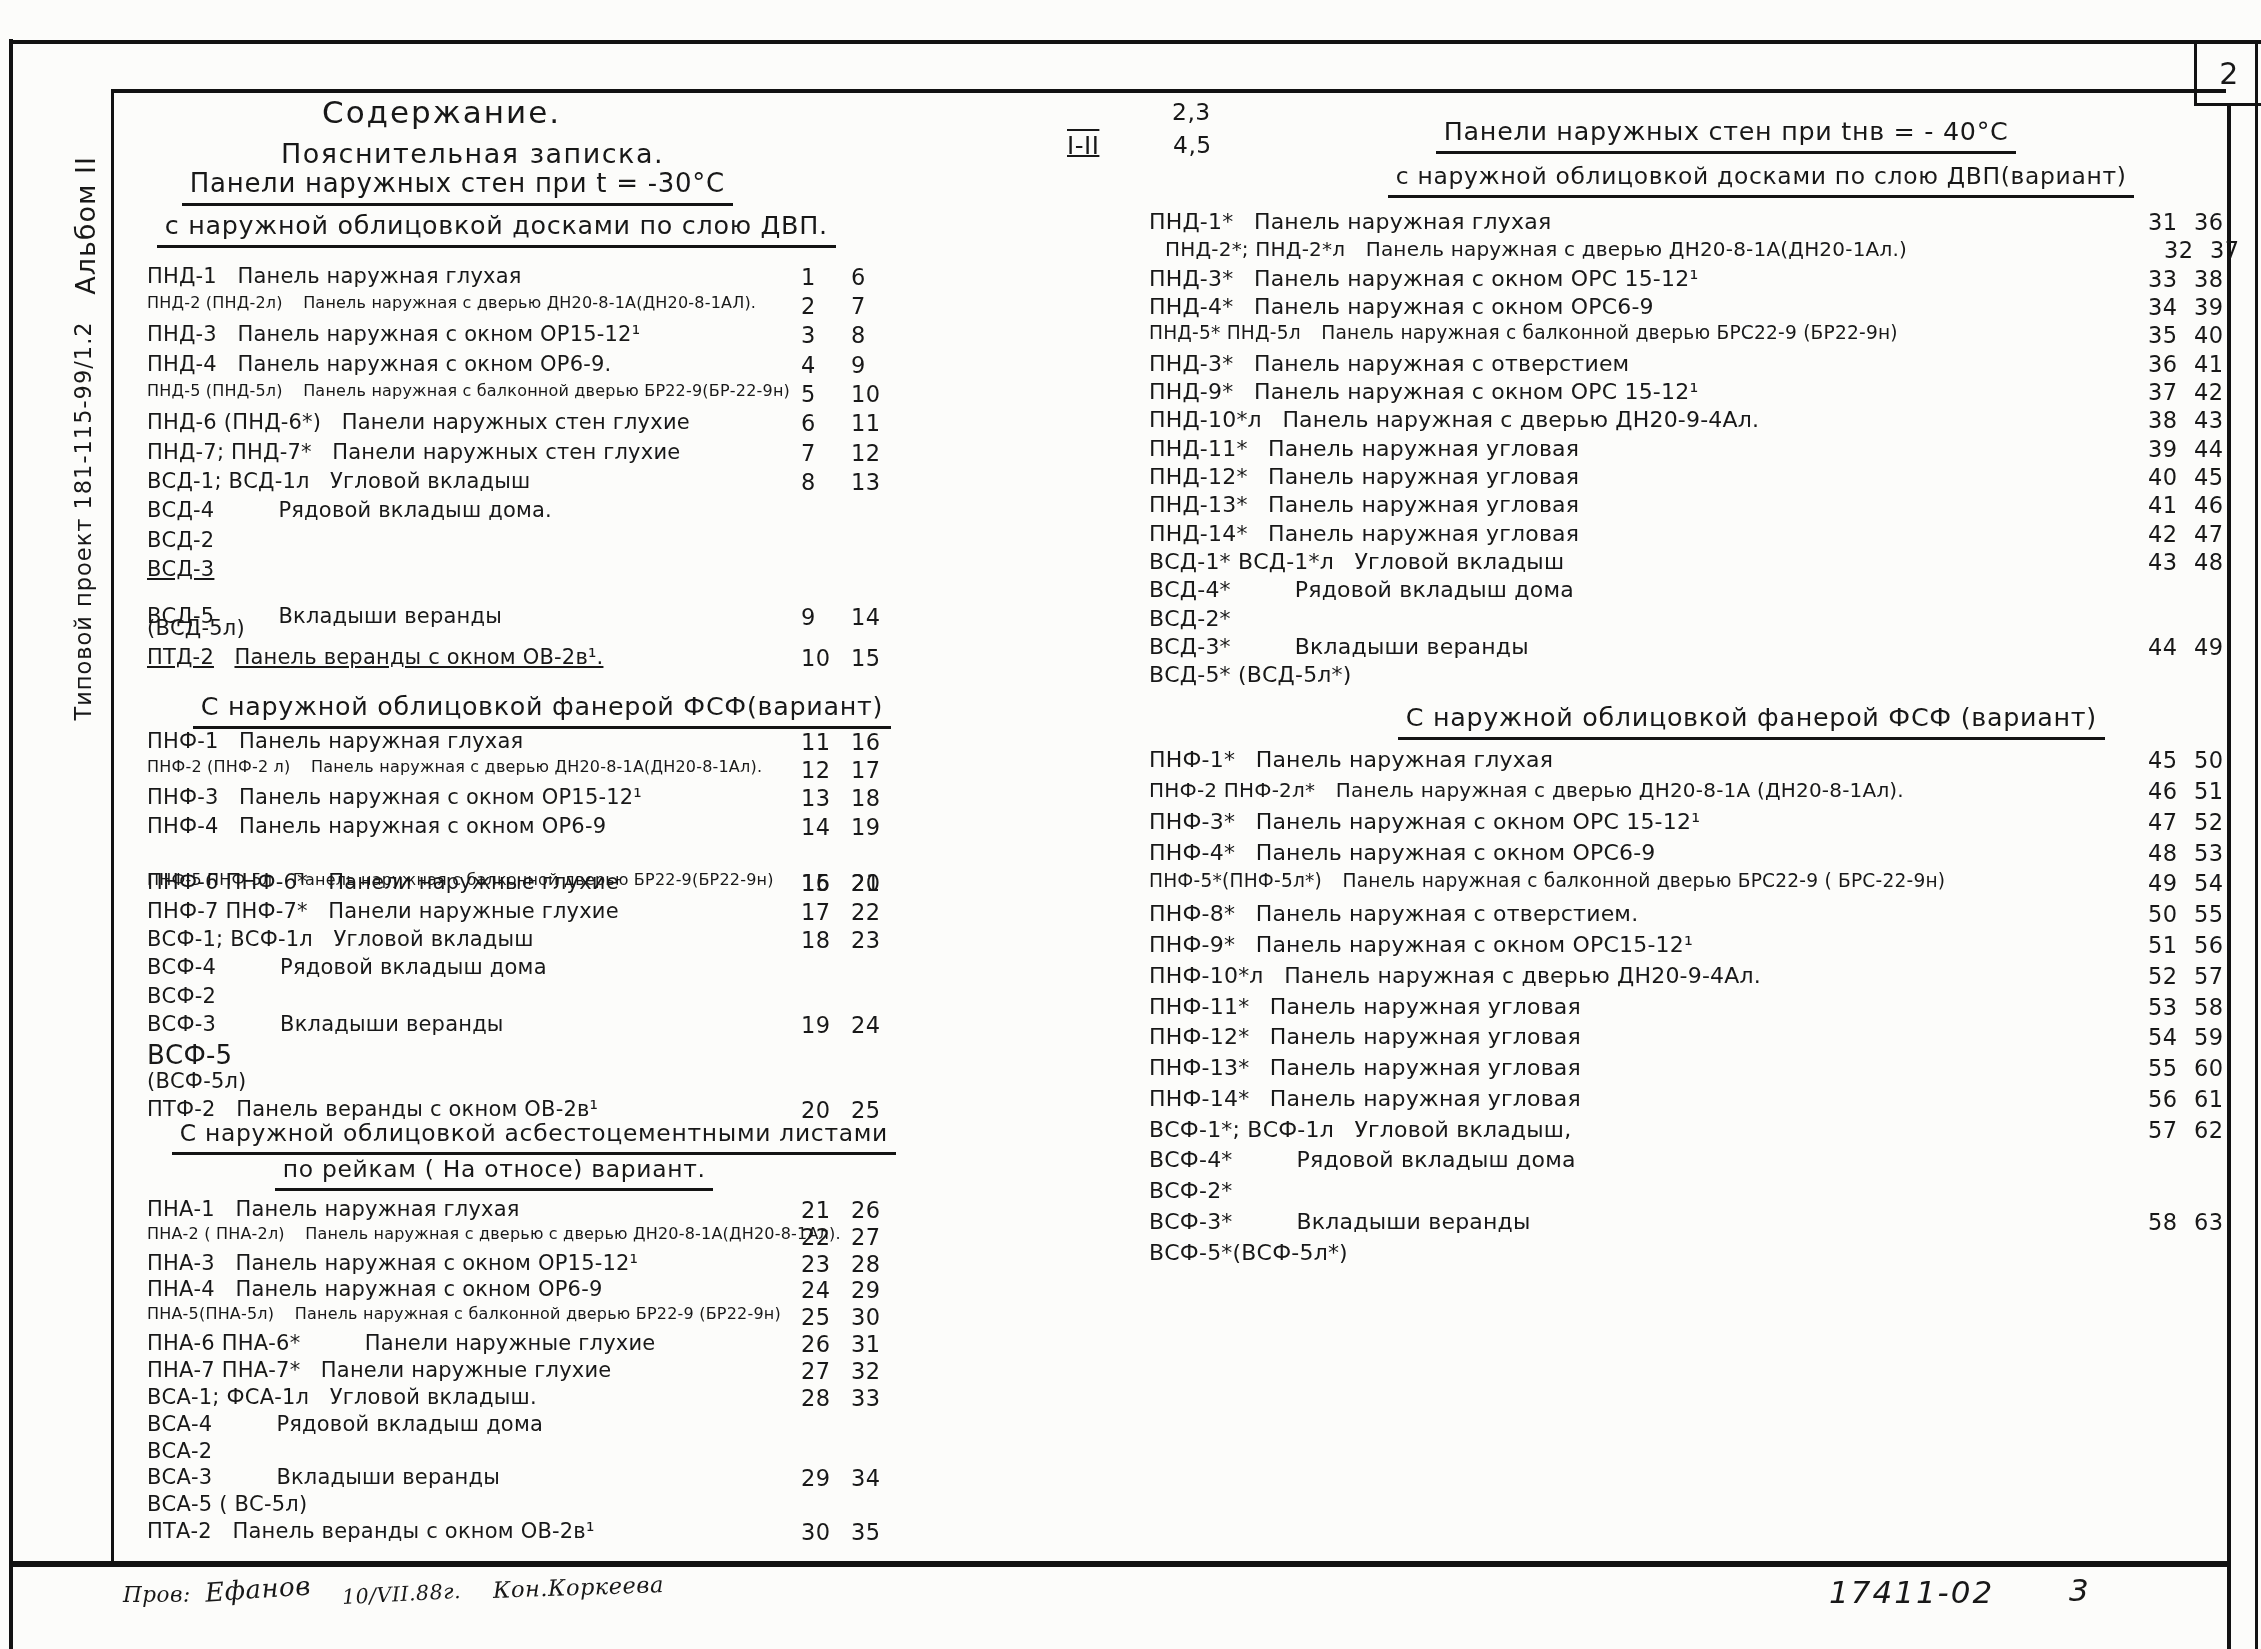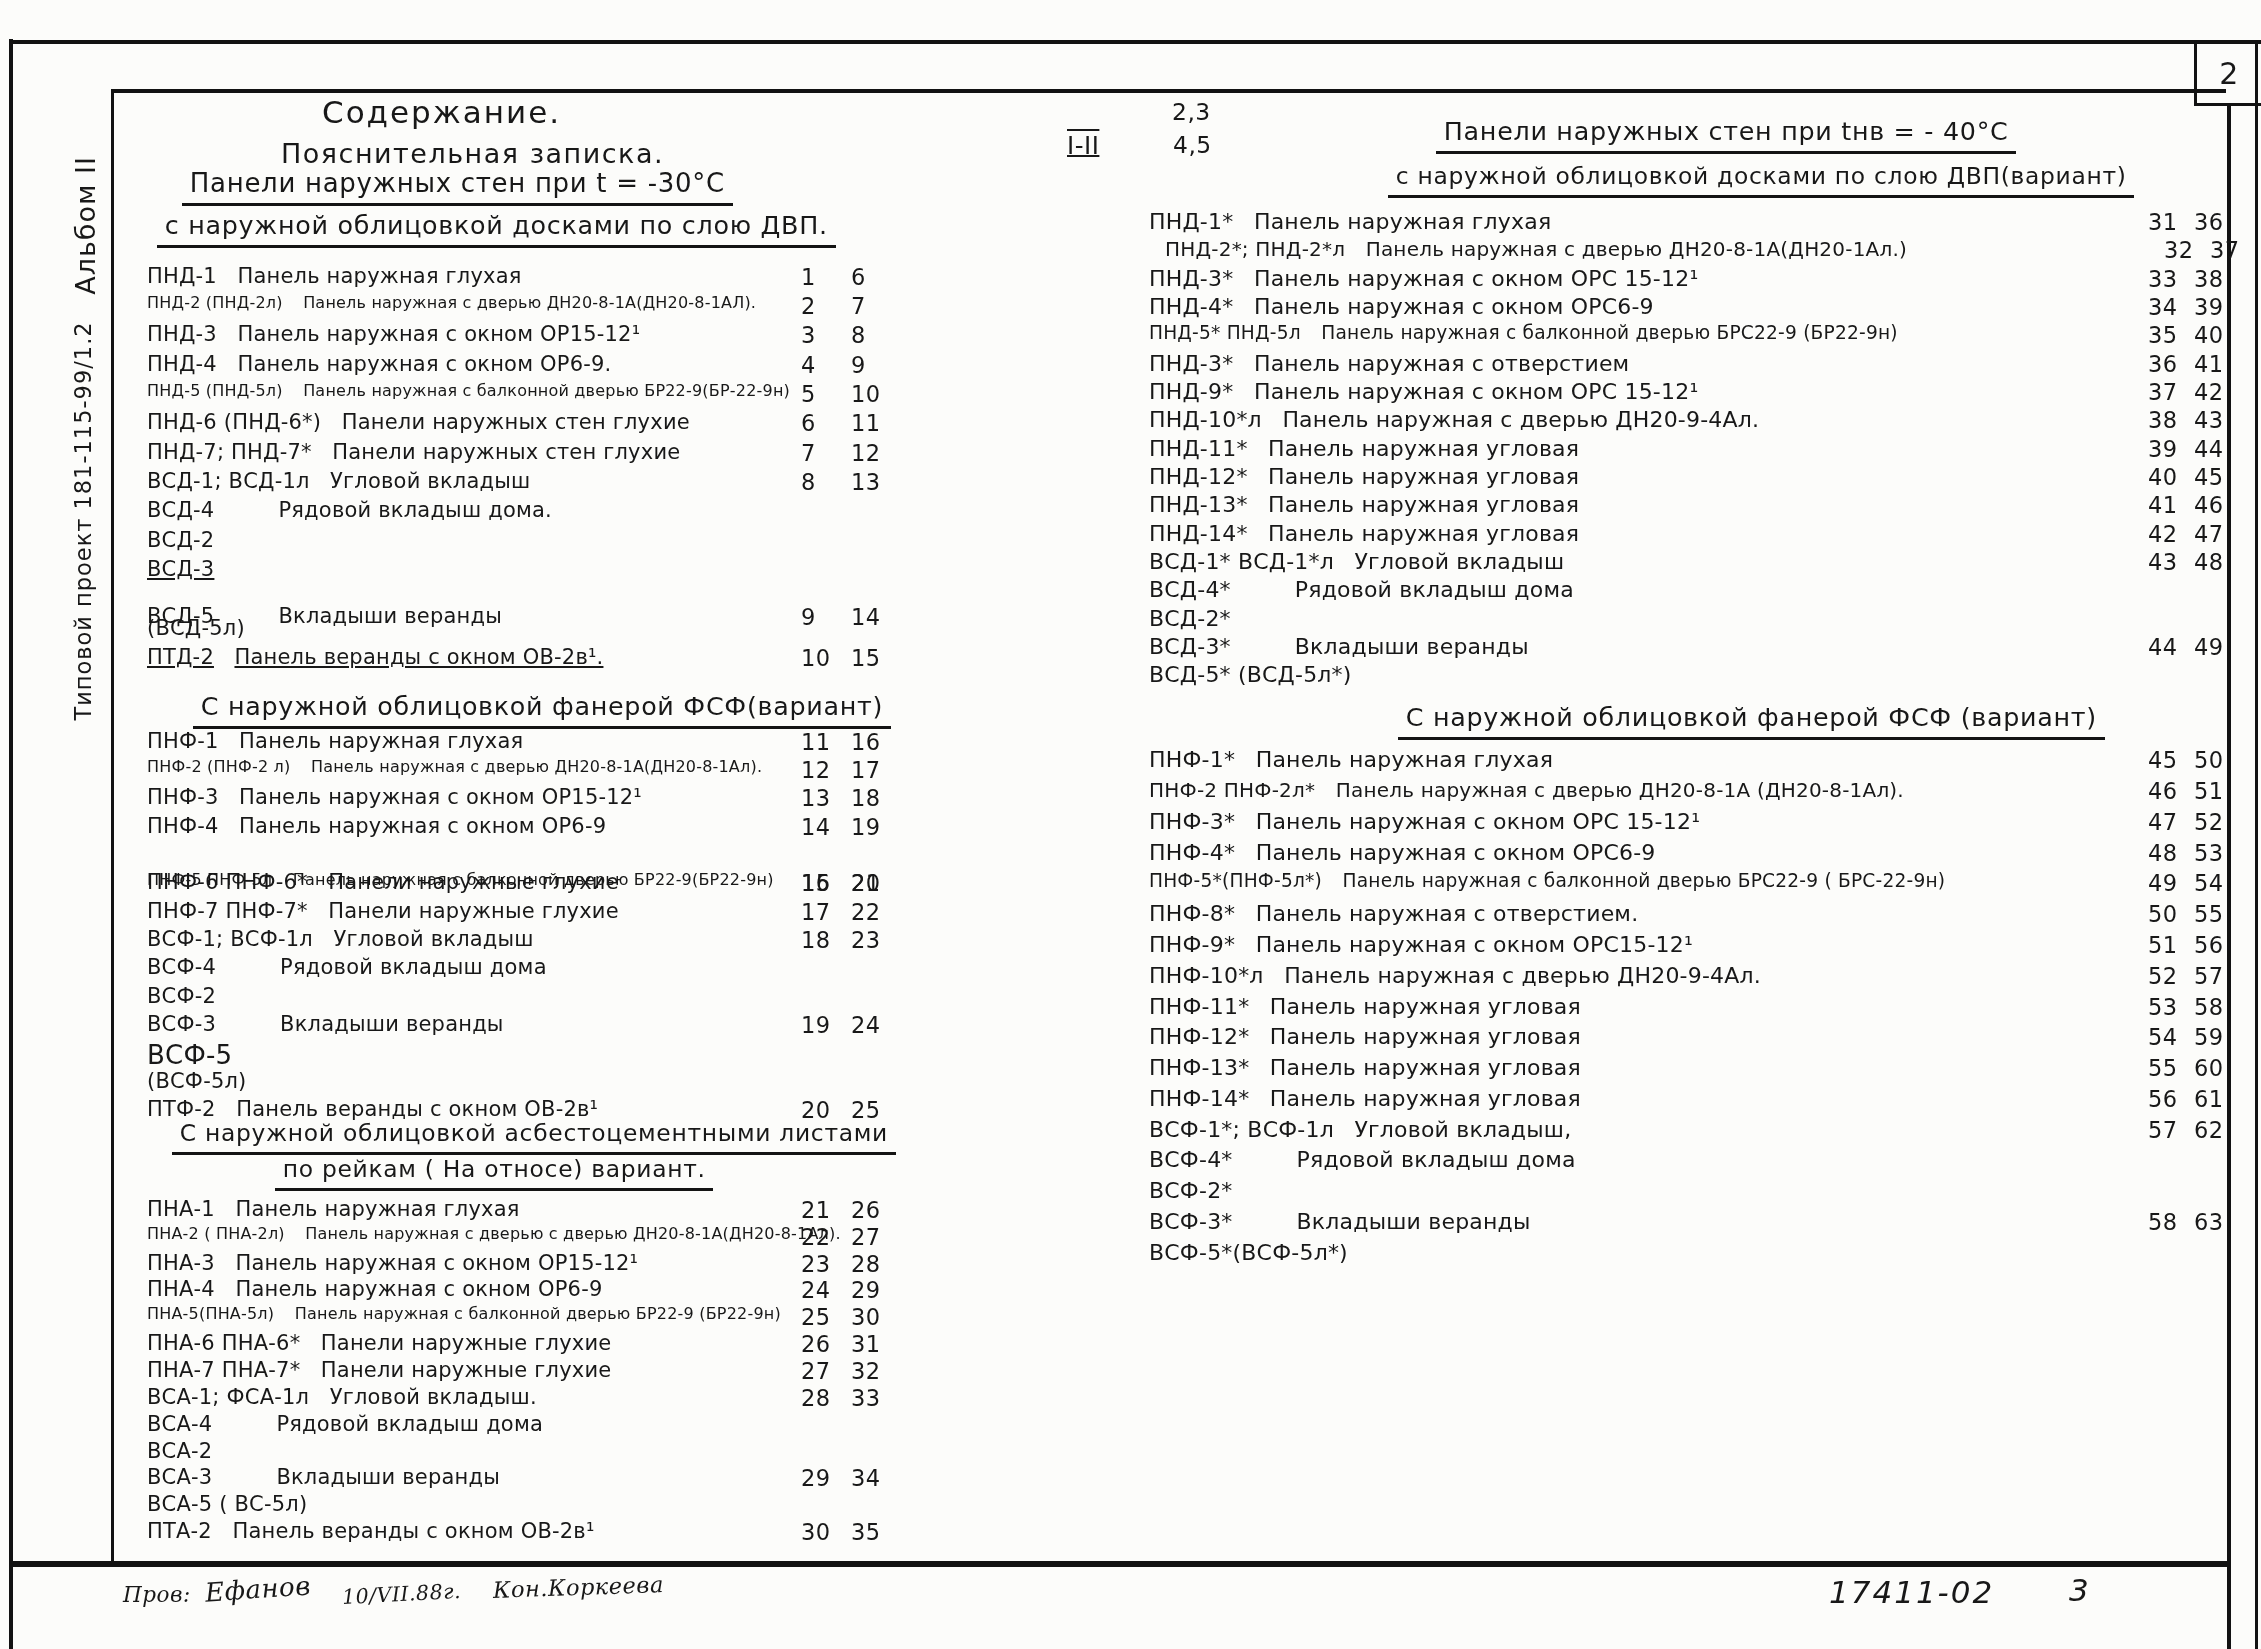--- a/index.html
+++ b/index.html
@@ -231,21 +231,21 @@
       <div class="desc">Панель наружная с окном ОР6-9</div>
       <div class="num" style="left: 654px; top: 0px;">24</div>
       <div class="num" style="left: 704px; top: 0px;">29</div>
     </div>
     <div class="row" style="left: 147px; top: 1304px; width: 928px; font-size: 16px;">
       <div class="code">ПНА-5(ПНА-5л)</div>
       <div class="desc">Панель наружная с балконной дверью БР22-9 (БР22-9н)</div>
       <div class="num" style="left: 654px; top: 0px;">25</div>
       <div class="num" style="left: 704px; top: 0px;">30</div>
     </div>
-    <div class="row" style="left: 147px; top: 1331px; width: 928px; font-size: 21px;">
+    <div class="row" style="left: 147px; top: 1331px; width: 928px; font-size: 21px; gap: 44px;">
       <div class="code">ПНА-6 ПНА-6*</div>
       <div class="desc">Панели наружные глухие</div>
       <div class="num" style="left: 654px; top: 0px;">26</div>
       <div class="num" style="left: 704px; top: 0px;">31</div>
     </div>
     <div class="row" style="left: 147px; top: 1358px; width: 928px; font-size: 21px;">
       <div class="code">ПНА-7 ПНА-7*</div>
       <div class="desc">Панели наружные глухие</div>
       <div class="num" style="left: 654px; top: 0px;">27</div>
       <div class="num" style="left: 704px; top: 0px;">32</div>

